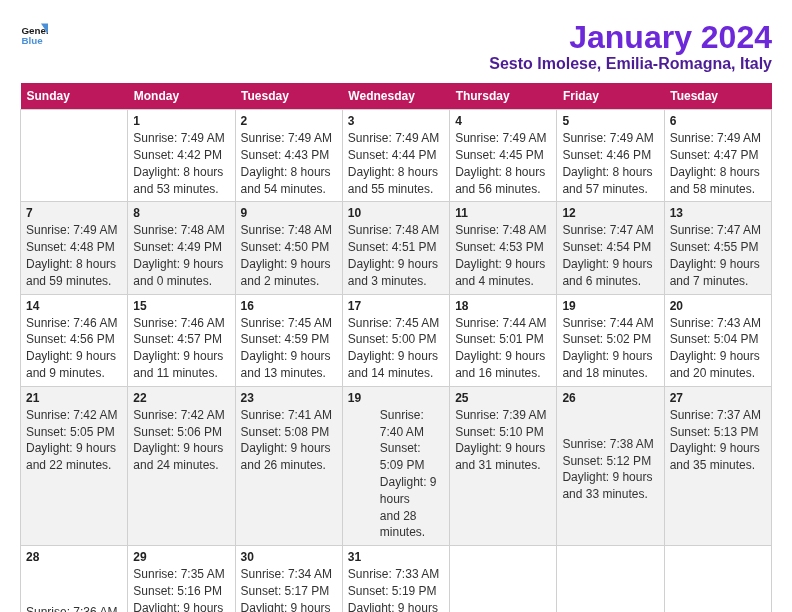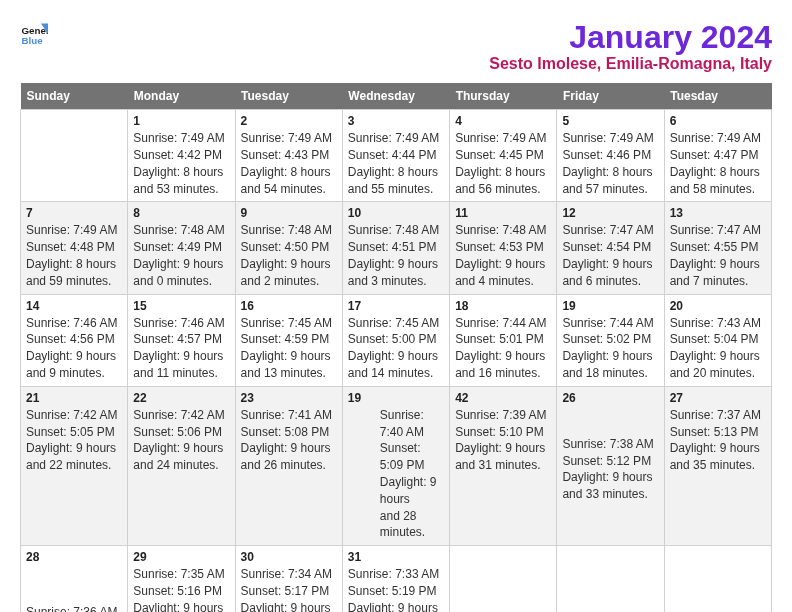--- a/index.html
+++ b/index.html
@@ -30,29 +30,29 @@
     }
     .title-block h1 {
       font-size: 32px;
       font-weight: bold;
       color: #6d28d9;
       line-height: 1.1;
     }
     .title-block h2 {
       font-size: 16px;
       font-weight: bold;
-      color: #be185d;
+      color: #4c1d95;
     }
     table {
       width: 100%;
       border-collapse: collapse;
       font-size: 10.5px;
     }
     thead tr th {
-      background-color: #737373;
+      background-color: #be185d;
       color: #fff;
       text-align: left;
       padding: 6px 6px;
       font-size: 12px;
       font-weight: bold;
     }
     tbody tr td {
       border: 1px solid #d0d0d0;
       vertical-align: top;
       padding: 4px 5px;
@@ -275,21 +275,21 @@
 and 26 minutes.</div>
         </td>
         <td>
           <span class="day-number">19</span>
           <div class="day-info" style="white-space: pre-line; margin-left: 32px;">Sunrise: 7:40 AM
 Sunset: 5:09 PM
 Daylight: 9 hours
 and 28 minutes.</div>
         </td>
         <td>
-          <span class="day-number">42</span>
+          <span class="day-number">25</span>
           <div class="day-info" style="white-space: pre-line;">Sunrise: 7:39 AM
 Sunset: 5:10 PM
 Daylight: 9 hours
 and 31 minutes.</div>
         </td>
         <td>
           <span class="day-number">26</span>
           <div class="day-info" style="white-space: pre-line; margin-top: 31px;">Sunrise: 7:38 AM
 Sunset: 5:12 PM
 Daylight: 9 hours

